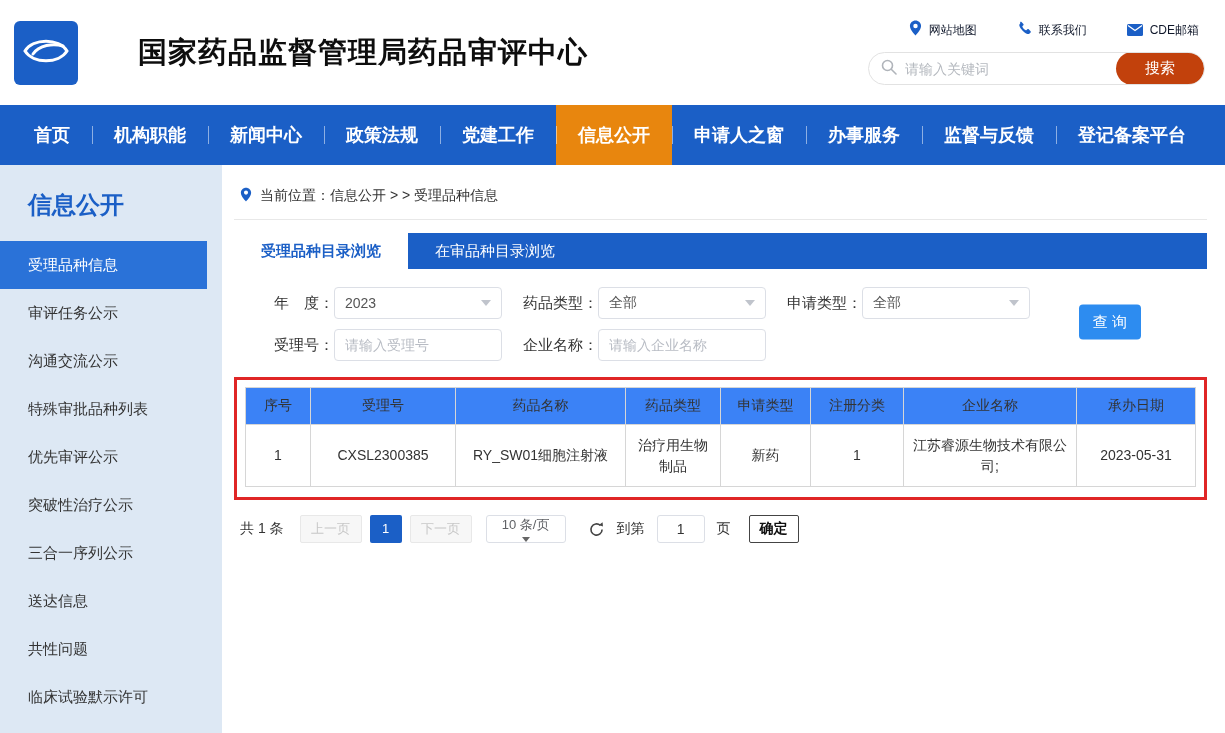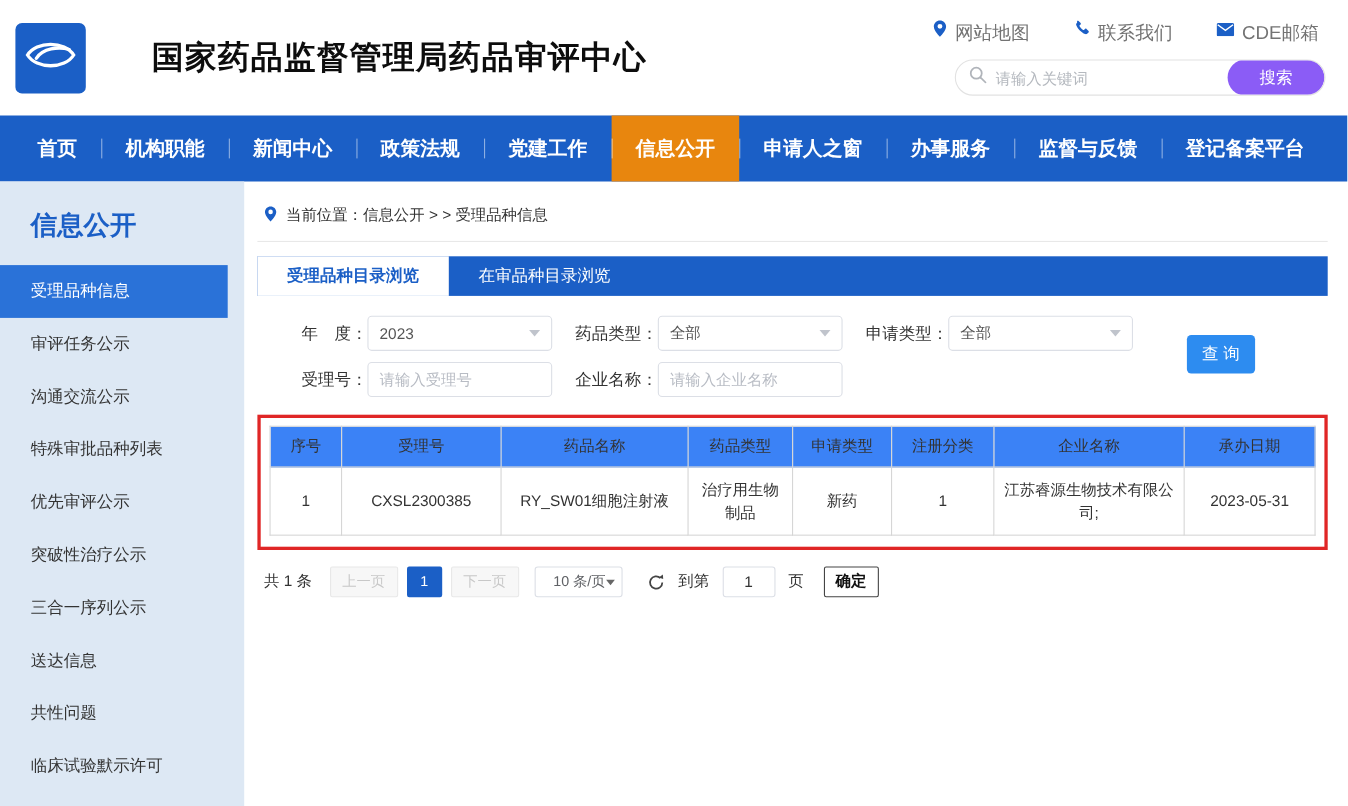--- a/index.html
+++ b/index.html
@@ -10,25 +10,25 @@
   }
 
   
   .site-header { height:105px; display:flex; align-items:center; padding:0 20px 0 14px; background:#fff;gap:44px; }
   .logo-box { width:64px; height:64px; background:#1b5fc6; border-radius:6px; display:flex; align-items:center; justify-content:center; flex:none; cursor:pointer; }
   .titles { margin-left:16px; }
   .site-title { font-size:29px; font-weight:bold; color:#0d0d0d; letter-spacing:1px; }
   .site-subtitle { font-size:19px; font-weight:bold; color:#1b5fc6; margin-top:7px; letter-spacing:.5px; }
   .header-right { margin-left:auto; display:flex; flex-direction:column; align-items:flex-end; gap:13px; }
   .quick-links { display:flex; gap:40px; padding-right:6px; }
-  .quick-link { display:flex; align-items:flex-start; gap:7px; font-size:17px; color:#737373; cursor:pointer; }
+  .quick-link { display:flex; align-items:flex-end; gap:7px; font-size:12px; color:#0f172a; cursor:pointer; }
   .search-bar { width:337px; height:33px; border:1px solid #e2e2e2; border-radius:17px; display:flex; align-items:center; background:#fff; padding-left:12px; overflow:hidden; }
   .search-bar input { flex:1; min-width:0; border:none; outline:none; font-size:14px; color:#333; margin-left:8px; background:transparent; }
   .search-bar input::placeholder { color:#b5b9bf; }
-  .search-btn { width:88px; height:33px; flex:none; background:#8b5cf6; color:#fff; border:none; font-size:15px; border-radius:17px; cursor:pointer; }
+  .search-btn { width:88px; height:33px; flex:none; background:#c2410c; color:#fff; border:none; font-size:15px; border-radius:17px; cursor:pointer; }
 
   
   .main-nav { height:60px; background:#1b5fc6; display:flex; align-items:stretch; padding:0 12px; }
   .nav-item { position:relative; display:flex; align-items:center; padding:0 22px; color:#fff; font-size:18px; font-weight:bold; cursor:pointer; white-space:nowrap; }
   .nav-item + .nav-item::before { content:""; position:absolute; left:0; top:50%; transform:translateY(-50%); width:1px; height:18px; background:rgba(255,255,255,.5); }
   .nav-item.active { background:#e8860e; }
   .nav-item.active + .nav-item::before { background:rgba(255,255,255,.5); }
 
   
   .layout { display:flex; height:568px; }
@@ -63,21 +63,21 @@
   table { width:100%; border-collapse:collapse; table-layout:fixed; }
   th, td { border:1px solid #d6d6d6; text-align:center; font-size:14px; color:#333; }
   th { background:#3b82f6; height:37px; font-weight:normal; }
   td { height:62px; padding:4px 9px; line-height:1.5; }
 
   
   .pagination { display:flex; align-items:center; margin-top:15px; font-size:14px; color:#333; gap:8px; padding-left:6px; }
   .pg-total { margin-right:8px; }
   .pg-btn { width:62px; height:28px; line-height:26px; text-align:center; background:#f7f7f7; border:1px solid #e8e8e8; color:#c8c8c8; font-size:13px; border-radius:2px; cursor:not-allowed; }
   .pg-page { width:32px; height:28px; line-height:28px; text-align:center; background:#1b5fc6; color:#fff; font-size:13px; border-radius:2px; cursor:pointer; }
-  .pg-size { width:80px; height:28px; border:1px solid #dcdfe6; border-radius:3px; display:flex; align-items:center; justify-content:flex-end; padding:0 6px; font-size:13px; color:#606266; cursor:pointer; margin-left:6px; background:#fff; }
+  .pg-size { width:80px; height:28px; border:1px solid #dcdfe6; border-radius:3px; display:flex; align-items:center; justify-content:space-between; padding:0 6px; font-size:13px; color:#606266; cursor:pointer; margin-left:6px; background:#fff;flex-direction:column; }
   .pg-size .caret { border-left-width:4px; border-right-width:4px; border-top-width:5px; border-top-color:#666; }
   .refresh-btn { margin:0 4px 0 14px; cursor:pointer; display:flex; align-items:center; }
   .goto-input { width:48px; height:28px; border:1px solid #dcdfe6; border-radius:3px; text-align:center; font-size:14px; color:#333; outline:none; margin:0 4px; }
   .confirm-btn { border:1px solid #444; background:#fff; color:#111; font-size:14px; font-weight:bold; padding:4px 10px; cursor:pointer; margin-left:10px; border-radius:2px; }
 </style>
 </head>
 <body>
 
 <header class="site-header">
   <div class="logo-box">

